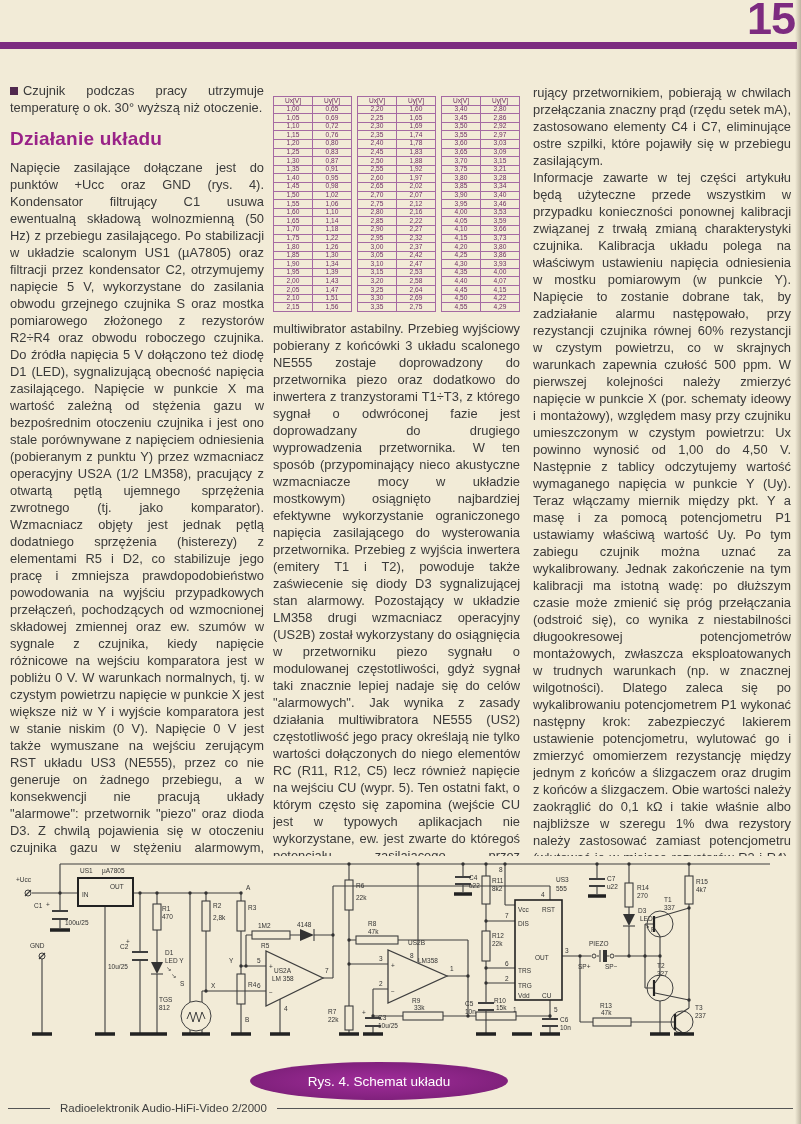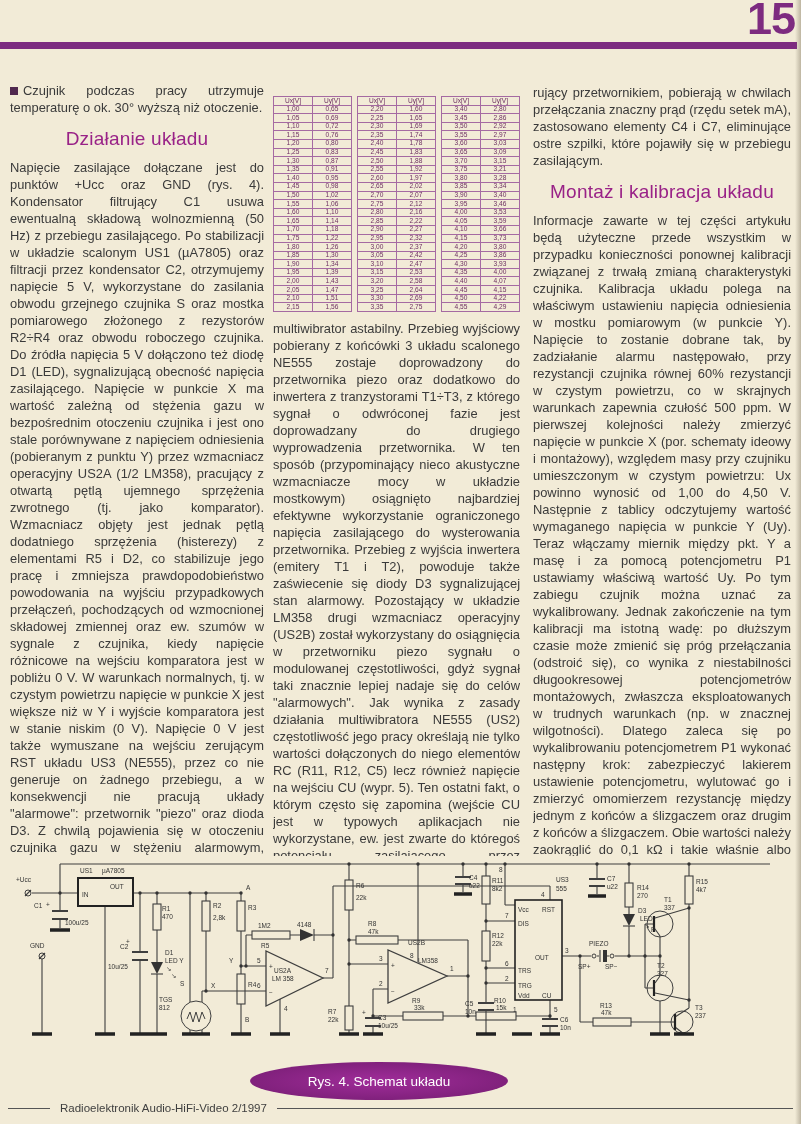--- a/index.html
+++ b/index.html
@@ -5,21 +5,21 @@
   html,body { margin:0; padding:0; }
   body { width:801px; height:1124px; background:#f2ebd7; font-family:"Liberation Sans",sans-serif; color:#3a3a3a; position:relative; overflow:hidden; }
   .pagenum { position:absolute; top:-6px; right:6px; font-size:45px; font-weight:800; color:#7d2b80; letter-spacing:-1px; line-height:1.1; }
   .toprule { position:absolute; top:42px; left:0; width:797px; height:7px; background:#7d2b80; }
   .edge-shadow { position:absolute; right:0; top:0; width:6px; height:100%; background:linear-gradient(to right, rgba(0,0,0,0), rgba(110,100,80,0.40)); }
   .col { position:absolute; text-align:justify; overflow:hidden; }
   .col-left { left:10px; top:82px; width:254px; height:774px; }
   .col-mid { left:273px; top:92px; width:247px; height:764px; }
   .col-right { left:533px; top:84px; width:258px; height:772px; }
   .body-text { font-size:12.9px; line-height:17px; margin:0; }
-  .heading { font-size:19px; font-weight:normal; color:#992287; margin:12px 0 9px 0; letter-spacing:0.2px; text-align:center; }
+  .heading { font-size:19px; font-weight:bold; color:#992287; margin:12px 0 9px 0; letter-spacing:0.2px; text-align:left; }
   .bullet-square { display:inline-block; width:8px; height:8px; background:#50284e; margin-right:5px; }
   .table-title { background:#8e2b8c; color:#fff; font-weight:bold; font-size:11.5px; line-height:15px; padding:4px 8px 5px 8px; }
   .table-groups { display:flex; gap:5px; margin-top:4px; margin-bottom:8px; }
   table.vtab { border-collapse:collapse; flex:1; font-size:6.6px; color:#6d2f62; table-layout:fixed; }
   .vtab th, .vtab td { border:0.5px solid #a56aa2; text-align:center; padding:0.5px 1px; font-weight:normal; line-height:6.6px; }
   .schematic { position:absolute; left:8px; top:856px; width:785px; height:212px; }
   .schematic svg text { font-family:"Liberation Sans",sans-serif; font-size:6.5px; fill:#333; }
   .wire { fill:none; stroke:#3f3f3f; stroke-width:1.1; }
   .plate { fill:none; stroke:#3f3f3f; stroke-width:1.8; }
   .res { fill:none; stroke:#3f3f3f; stroke-width:1.1; }
@@ -368,21 +368,20 @@
               </tr>
             </tbody>
           </table>
         </div>
     </div>
     <p class="body-text">multiwibrator astabilny. Przebieg wyjściowy pobierany z końcówki 3 układu scalonego NE555 zostaje doprowadzony do przetwornika piezo oraz dodatkowo do inwertera z tranzystorami T1÷T3, z którego sygnał o odwróconej fazie jest doprowadzany do drugiego wyprowadzenia przetwornika. W ten sposób (przypominający nieco akustyczne wzmacniacze mocy w układzie mostkowym) osiągnięto najbardziej efektywne wykorzystanie ograniczonego napięcia zasilającego do wysterowania przetwornika. Przebieg z wyjścia inwertera (emitery T1 i T2), powoduje także zaświecenie się diody D3 sygnalizującej stan alarmowy. Pozostający w układzie LM358 drugi wzmacniacz operacyjny (US2B) został wykorzystany do osiągnięcia w przetworniku piezo sygnału o modulowanej częstotliwości, gdyż sygnał taki znacznie lepiej nadaje się do celów "alarmowych". Jak wynika z zasady działania multiwibratora NE555 (US2) częstotliwość jego pracy określają nie tylko wartości dołączonych do niego elementów RC (R11, R12, C5) lecz również napięcie na wejściu CU (wypr. 5). Ten ostatni fakt, o którym często się zapomina (wejście CU jest w typowych aplikacjach nie wykorzystane, ew. jest zwarte do któregoś potencjału zasilającego przez kondensator), umożliwia proste zrealizowanie modulacji częstotliwości. W tym celu wzmacniacz US2B pracuje jako generator astabilny, który wytwarza prostokątny przebieg wolnozmienny (ok. 0,35 Hz), zamieniany następnie przez rezystor R10 oraz wewnętrzny dzielnik rezystorowy w układzie 555 i kondensator C6, na przebieg trójkątny o odpowiednio dobranych napięciach. Ponieważ zarówno układ 555 jak i inwerter ste-</p>
   </div>
 
   <div class="col col-right">
     <p class="body-text">rujący przetwornikiem, pobierają w chwilach przełączania znaczny prąd (rzędu setek mA), zastosowano elementy C4 i C7, eliminujące ostre szpilki, które pojawiły się w przebiegu zasilającym.</p>
-    <h2 class="heading">Montaż i kalibracja układu</h2>
     <p class="body-text">Informacje zawarte w tej części artykułu będą użyteczne przede wszystkim w przypadku konieczności ponownej kalibracji związanej z trwałą zmianą charakterystyki czujnika. Kalibracja układu polega na właściwym ustawieniu napięcia odniesienia w mostku pomiarowym (w punkcie Y). Napięcie to zostanie dobrane tak, by zadziałanie alarmu następowało, przy rezystancji czujnika równej 60% rezystancji w czystym powietrzu, co w skrajnych warunkach zapewnia czułość 500 ppm. W pierwszej kolejności należy zmierzyć napięcie w punkcie X (por. schematy ideowy i montażowy), względem masy przy czujniku umieszczonym w czystym powietrzu: Ux powinno wynosić od 1,00 do 4,50 V. Następnie z tablicy odczytujemy wartość wymaganego napięcia w punkcie Y (Uy). Teraz włączamy miernik między pkt. Y a masę i za pomocą potencjometru P1 ustawiamy właściwą wartość Uy. Po tym zabiegu czujnik można uznać za wykalibrowany. Jednak zakończenie na tym kalibracji ma istotną wadę: po dłuższym czasie może zmienić się próg przełączania (odstroić się), co wynika z niestabilności długookresowej potencjometrów montażowych, zwłaszcza eksploatowanych w trudnych warunkach (np. w znacznej wilgotności). Dlatego zaleca się po wykalibrowaniu potencjometrem P1 wykonać następny krok: zabezpieczyć lakierem ustawienie potencjometru, wylutować go i zmierzyć omomierzem rezystancję między jednym z końców a ślizgaczem oraz drugim z końców a ślizgaczem. Obie wartości należy zaokrąglić do 0,1 kΩ i takie właśnie albo najbliższe w szeregu 1% dwa rezystory należy zastosować zamiast potencjometru (wlutować je w miejsce rezystorów R3 i R4). Należy albo zastosować rezystory 1% lub lepsze albo wybierać je (omomierzem) z typowych wartości w szeregu 5%. Tak wykalibrowany układ można ostatecznie zmontować w obudowie.</p>
   </div>
 
   <div class="schematic">
     <svg width="785" height="212" viewBox="0 0 785 212">
 
       <path class="wire" d="
         M52,8 H762  M52,8 V37  M24,37 H70
         M52,37 V54  M52,63 V72
         M125,37 H233  M97,50 V178
@@ -642,16 +641,16 @@
         </g>
     </svg>
   </div>
 
   <div class="caption-ellipse">
     <span>Rys. 4. Schemat układu</span>
   </div>
 
   <div class="footer">
     <span class="fline fline-left"></span>
-    <span class="footer-text">Radioelektronik Audio-HiFi-Video  2/1997</span>
+    <span class="footer-text">Radioelektronik Audio-HiFi-Video  2/2000</span>
     <span class="fline fline-right"></span>
   </div>
 </div>
 
 </body></html>

